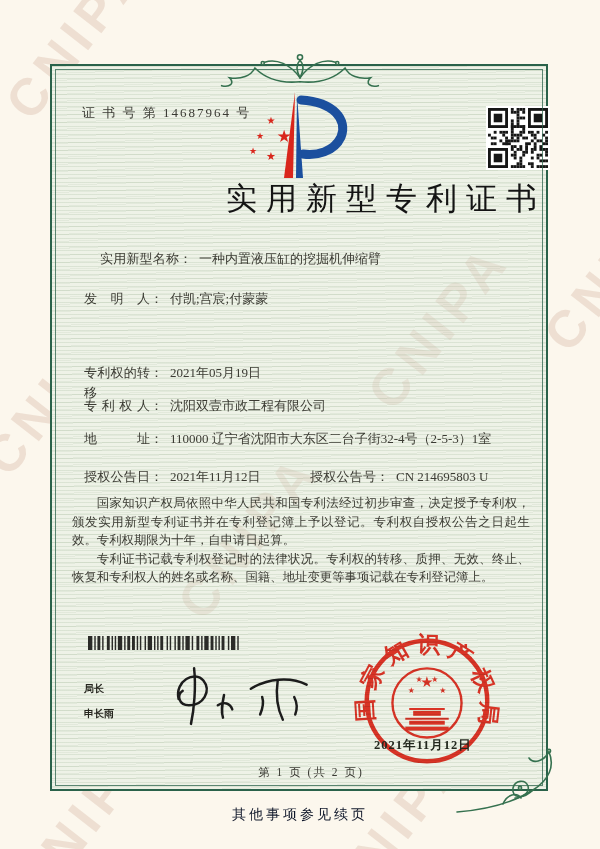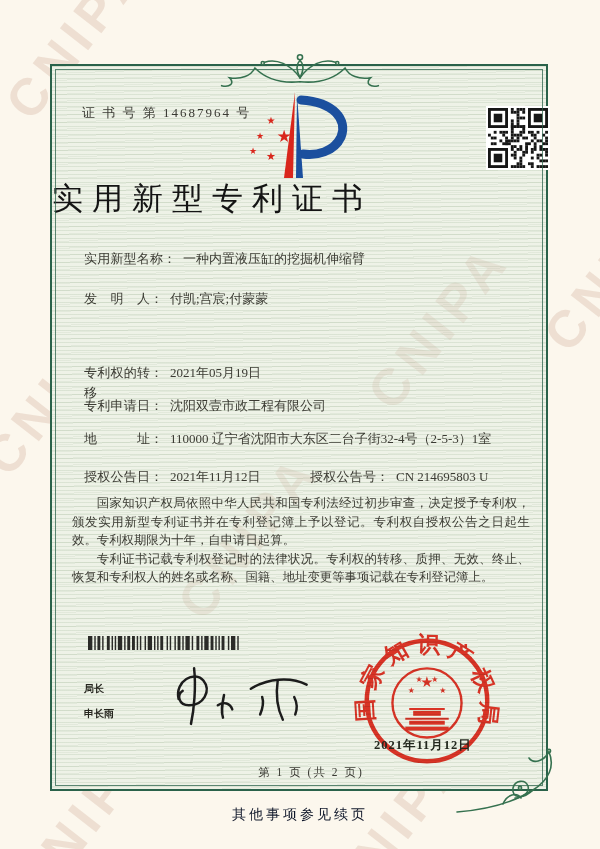--- a/index.html
+++ b/index.html
@@ -16,26 +16,26 @@
         background:#eef2e7;
         background-image:
           repeating-linear-gradient(180deg, rgba(141,168,133,.20) 0 1px, transparent 1px 4px),
           repeating-linear-gradient(178deg, rgba(141,168,133,.12) 0 1px, transparent 1px 7px);}
   .cert::after{content:"";position:absolute;inset:3px;border:1px solid rgba(42,98,74,.75);pointer-events:none;}
   .orn{position:absolute;z-index:2;}
   
   .certno{position:absolute;left:30px;top:38px;font-size:13px;letter-spacing:2px;color:#3a3a33;}
   .logo{position:absolute;left:186px;top:24px;width:120px;height:92px;}
   .qr{position:absolute;left:434px;top:40px;width:60px;height:60px;background:#fff;padding:2px;}
-  .title{position:absolute;left:0;top:112px;width:100%;text-align:left;font-size:31px;
+  .title{position:absolute;left:0;top:112px;width:100%;text-align:right;font-size:31px;
          letter-spacing:9px;color:#141414;font-weight:500;}
   
   .row{position:absolute;left:32px;font-size:13px;line-height:1.5;color:#3b3b33;}
   .lbl{display:inline-block;width:66px;text-align:justify;text-align-last:justify;vertical-align:top;}
-  .lbl.wide{width:79px;}
+  .lbl.wide{width:79px;margin-left:16px;}
   .val{margin-left:7px;font-family:Liberation Serif, serif;}
   .val.blk{display:inline-block;width:352px;vertical-align:top;}
   .grp2{position:absolute;left:226px;top:0;white-space:nowrap;}
   
   .paras{position:absolute;left:20px;top:428px;width:458px;font-size:12.4px;line-height:18.6px;
          text-align:justify;color:#3c3c34;}
   .paras p{margin:0;text-indent:2em;}
   
   .barcode{position:absolute;left:36px;top:570px;width:154px;height:14px;}
   .signer{position:absolute;left:32px;font-family:"Liberation Sans","DejaVu Sans",sans-serif;
@@ -220,21 +220,21 @@
     <div class="row" style="top:183px">
       <span class="lbl wide">实用新型名称</span><span>：</span><span class="val">一种内置液压缸的挖掘机伸缩臂</span>
     </div>
     <div class="row" style="top:223px">
       <span class="lbl">发明人</span><span>：</span><span class="val">付凯;宫宸;付蒙蒙</span>
     </div>
     <div class="row" style="top:297px">
       <span class="lbl">专利权的转移</span><span>：</span><span class="val">2021年05月19日</span>
     </div>
     <div class="row" style="top:330px">
-      <span class="lbl">专利申请日</span><span>：</span><span class="val">沈阳双壹市政工程有限公司</span>
+      <span class="lbl">专利权人</span><span>：</span><span class="val">沈阳双壹市政工程有限公司</span>
     </div>
     <div class="row" style="top:363px">
       <span class="lbl">地址</span><span>：</span><span class="val blk">110000 辽宁省沈阳市大东区二台子街32-4号（2-5-3）1室</span>
     </div>
     <div class="row" style="top:401px;right:22px">
       <span class="lbl">授权公告日</span><span>：</span><span class="val">2021年11月12日</span>
       <span class="grp2">
         <span class="lbl">授权公告号</span><span>：</span><span class="val">CN 214695803 U</span>
       </span>
     </div>

